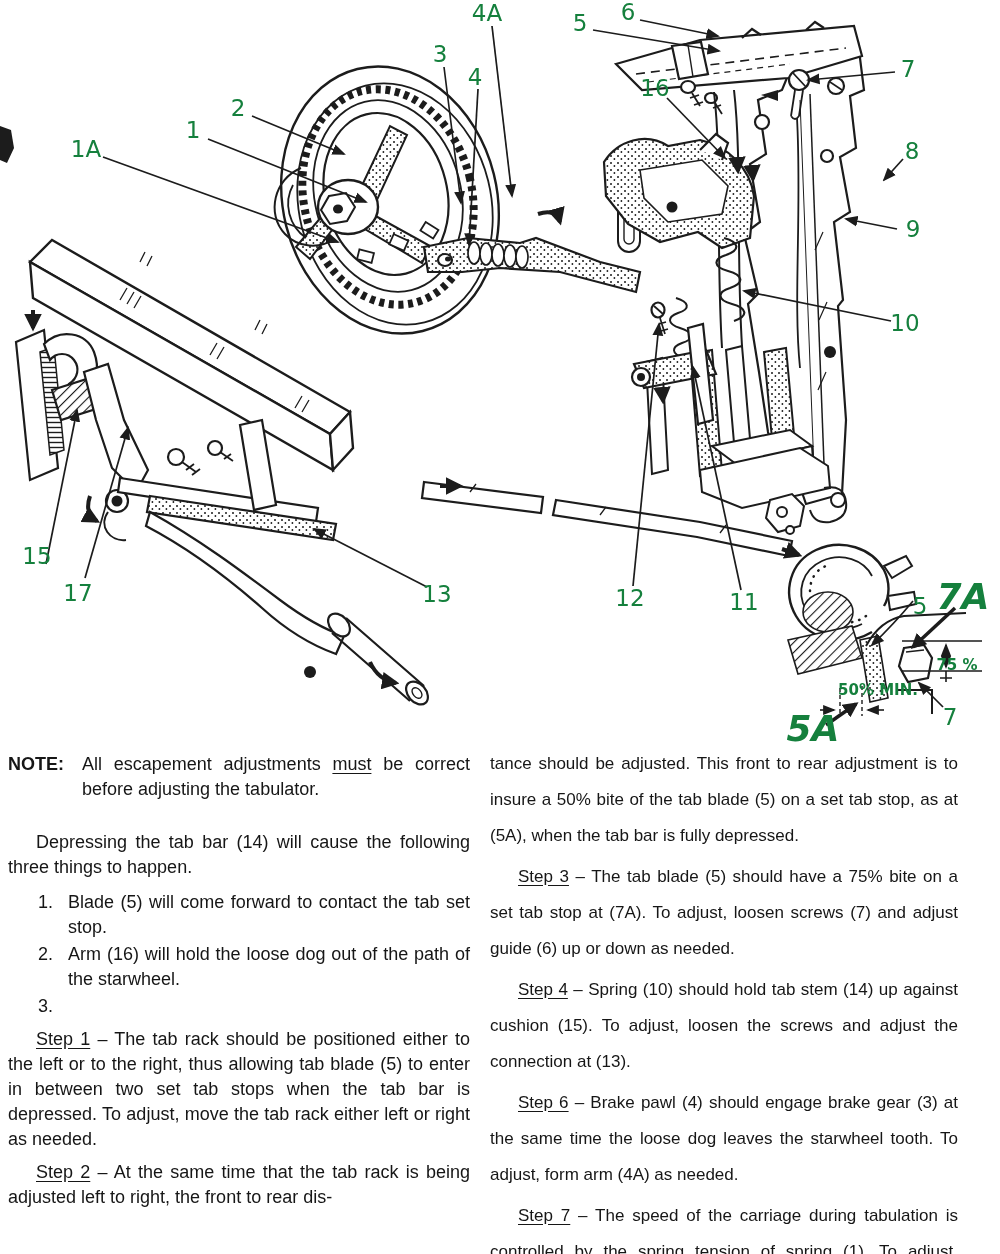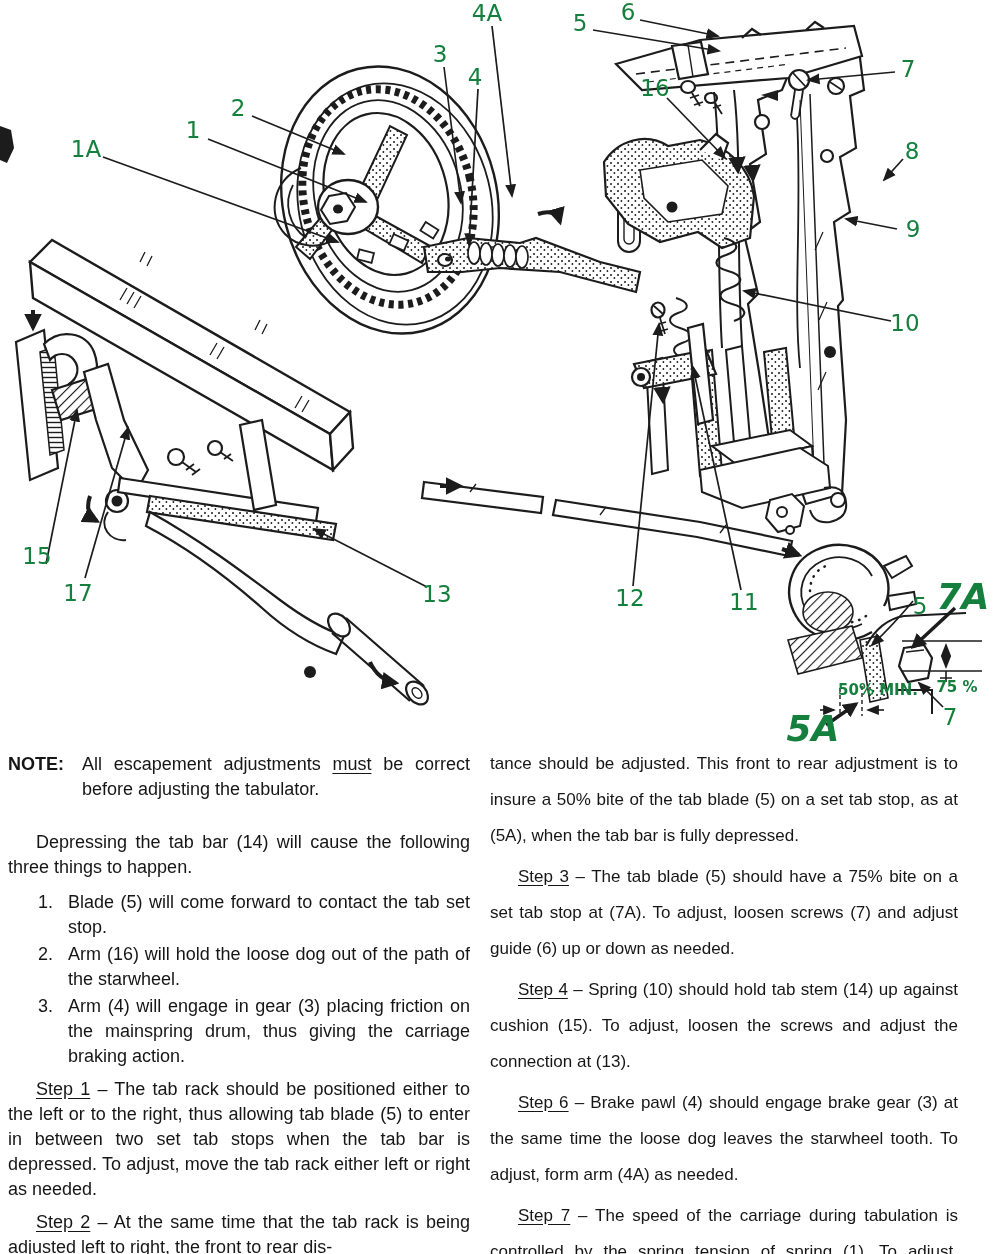--- a/index.html
+++ b/index.html
@@ -283,21 +283,21 @@
         <div class="callout" style="left: 912px; top: 151px;">8</div>
         <div class="callout" style="left: 913px; top: 229px;">9</div>
         <div class="callout" style="left: 905px; top: 323px;">10</div>
         <div class="callout" style="left: 37px; top: 556px;">15</div>
         <div class="callout" style="left: 78px; top: 593px;">17</div>
         <div class="callout" style="left: 437px; top: 594px;">13</div>
         <div class="callout" style="left: 630px; top: 598px;">12</div>
         <div class="callout" style="left: 744px; top: 602px;">11</div>
         <div class="callout" style="left: 920px; top: 606px;">5</div>
         <div class="callout bold" style="left: 963px; top: 597px;">7A</div>
-        <div class="callout small" style="left: 957px; top: 687px;">75 %</div>
+        <div class="callout small" style="left: 957px; top: 665px;">75 %</div>
         <div class="callout" style="left: 950px; top: 717px;">7</div>
         <div class="callout bold" style="left: 813px; top: 729px;">5A</div>
         <div class="callout small" style="left: 878px; top: 690px;">50% MIN.</div>
       </div>
   </div>
 
 
   <div class="cols">
     <div class="col col-left">
       <p class="note">
@@ -309,21 +309,20 @@
         <div class="li">
           <span class="li-num">1.</span>
           <span class="li-text">Blade (5) will come forward to contact the tab set stop.</span>
         </div>
         <div class="li">
           <span class="li-num">2.</span>
           <span class="li-text">Arm (16) will hold the loose dog out of the path of the starwheel.</span>
         </div>
         <div class="li">
           <span class="li-num">3.</span>
-          <span class="li-text">Arm (4) will engage in gear (3) placing friction on the mainspring drum, thus giving the carriage braking action.</span>
         </div>
       </div>
       <p class="step"><span class="u">Step 1</span><span> – The tab rack should be positioned either to the left or to the right, thus allowing tab blade (5) to enter in between two set tab stops when the tab bar is depressed. To adjust, move the tab rack either left or right as needed.</span></p>
       <p class="step"><span class="u">Step 2</span><span> – At the same time that the tab rack is being adjusted left to right, the front to rear dis-</span></p>
     </div>
 
     <div class="col col-right">
       <p class="cont">tance should be adjusted. This front to rear adjustment is to insure a 50% bite of the tab blade (5) on a set tab stop, as at (5A), when the tab bar is fully depressed.</p>
       <p class="step"><span class="u">Step 3</span><span> – The tab blade (5) should have a 75% bite on a set tab stop at (7A). To adjust, loosen screws (7) and adjust guide (6) up or down as needed.</span></p>
       <p class="step"><span class="u">Step 4</span><span> – Spring (10) should hold tab stem (14) up against cushion (15). To adjust, loosen the screws and adjust the connection at (13).</span></p>

